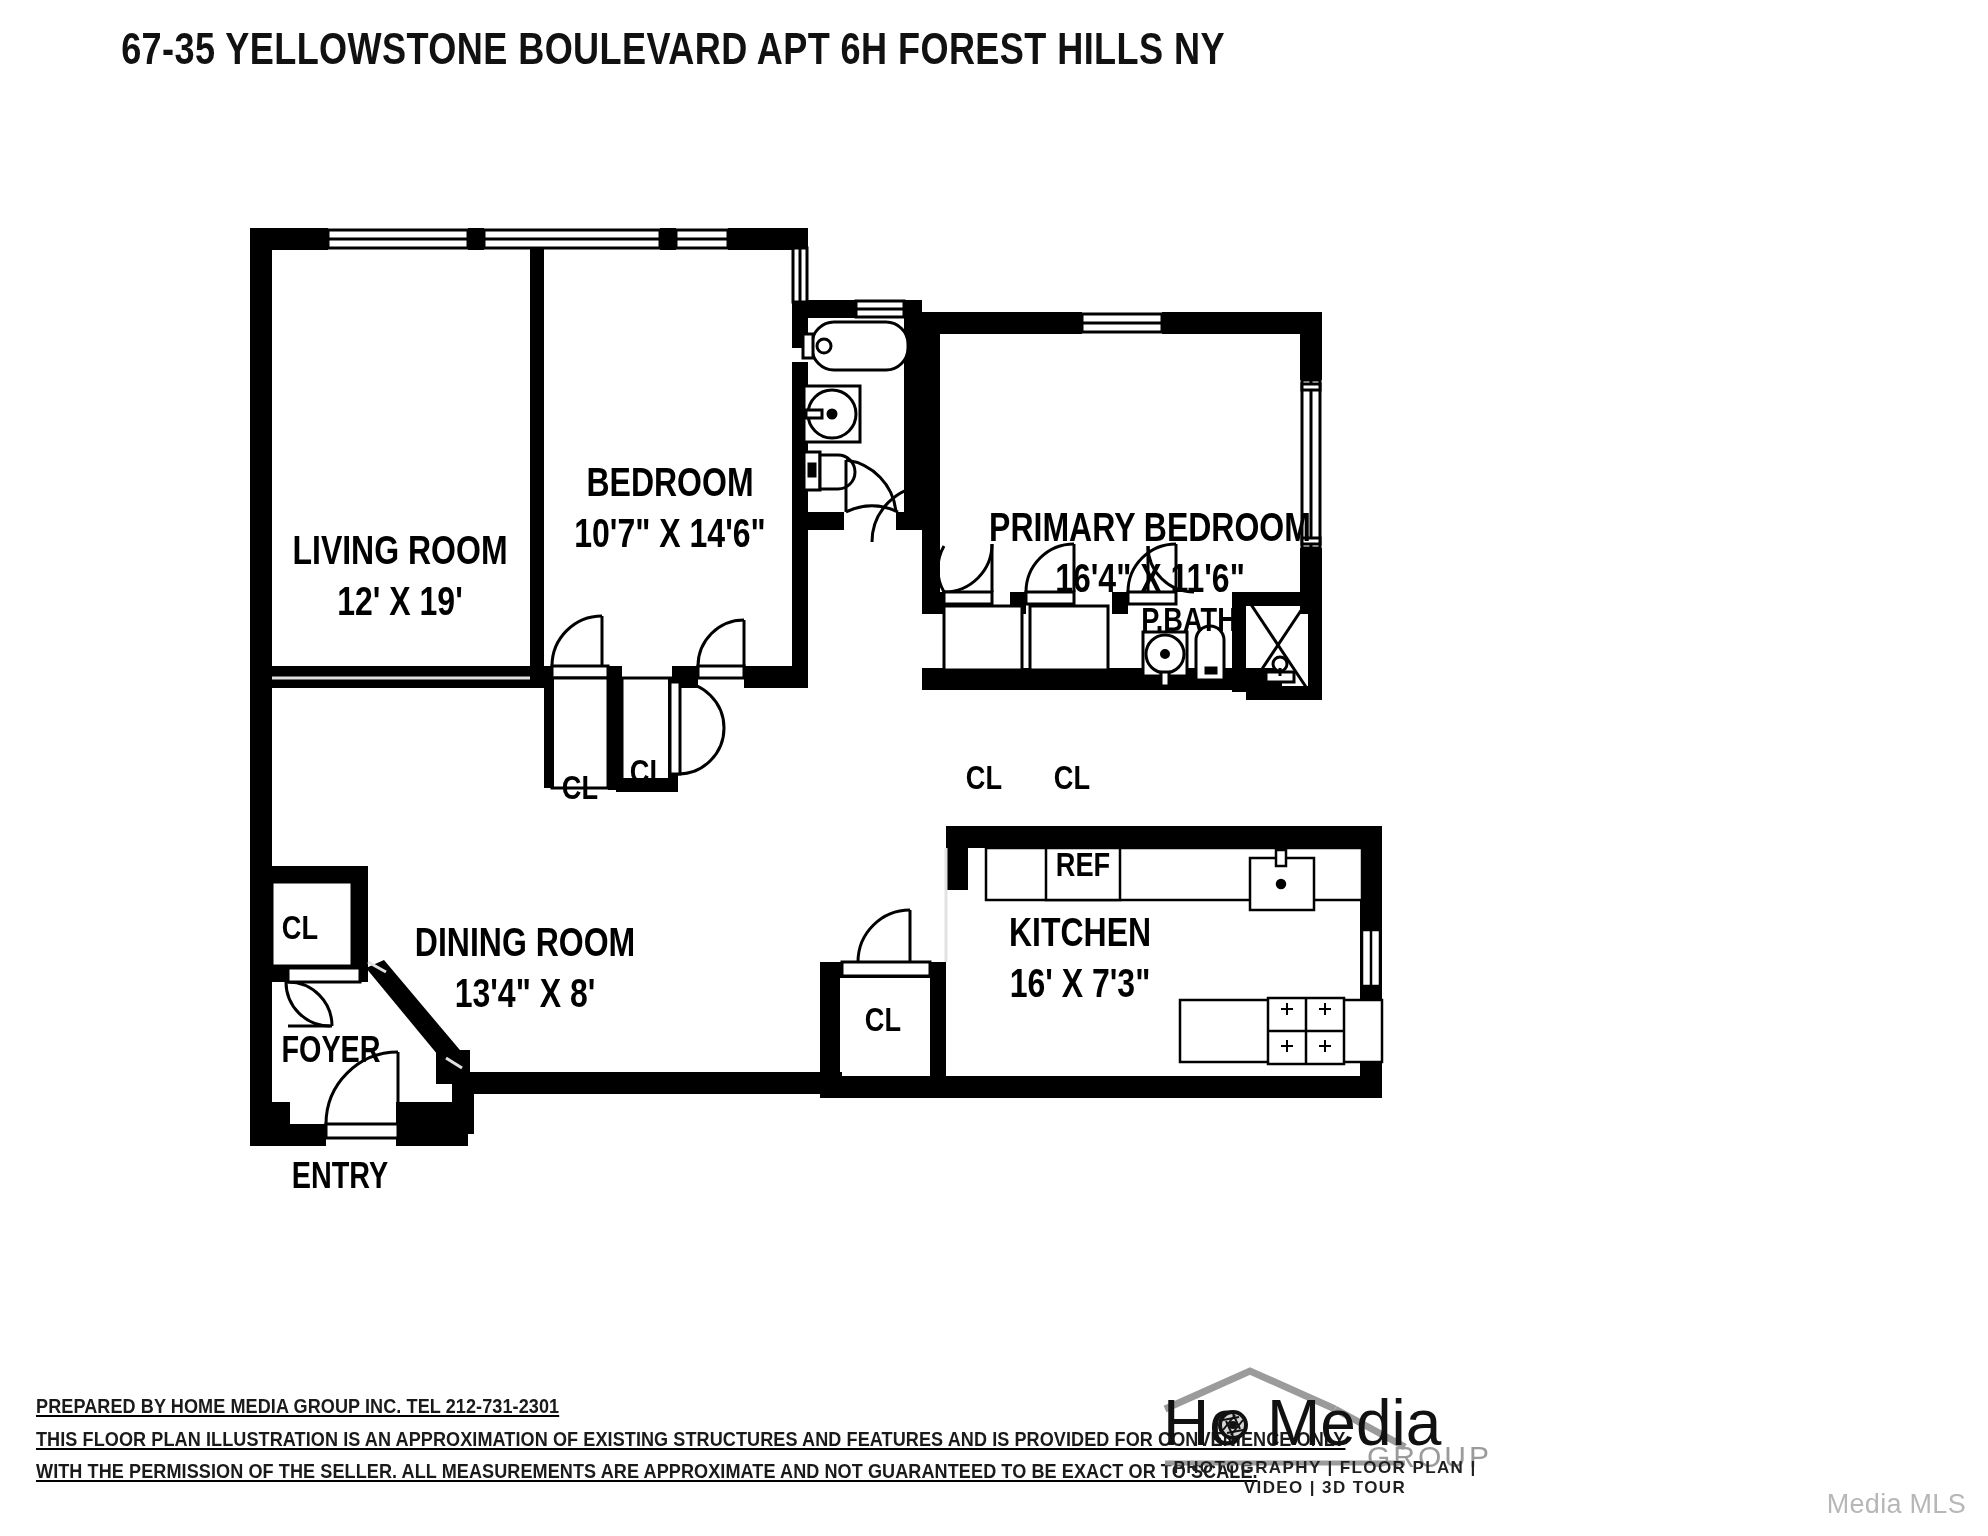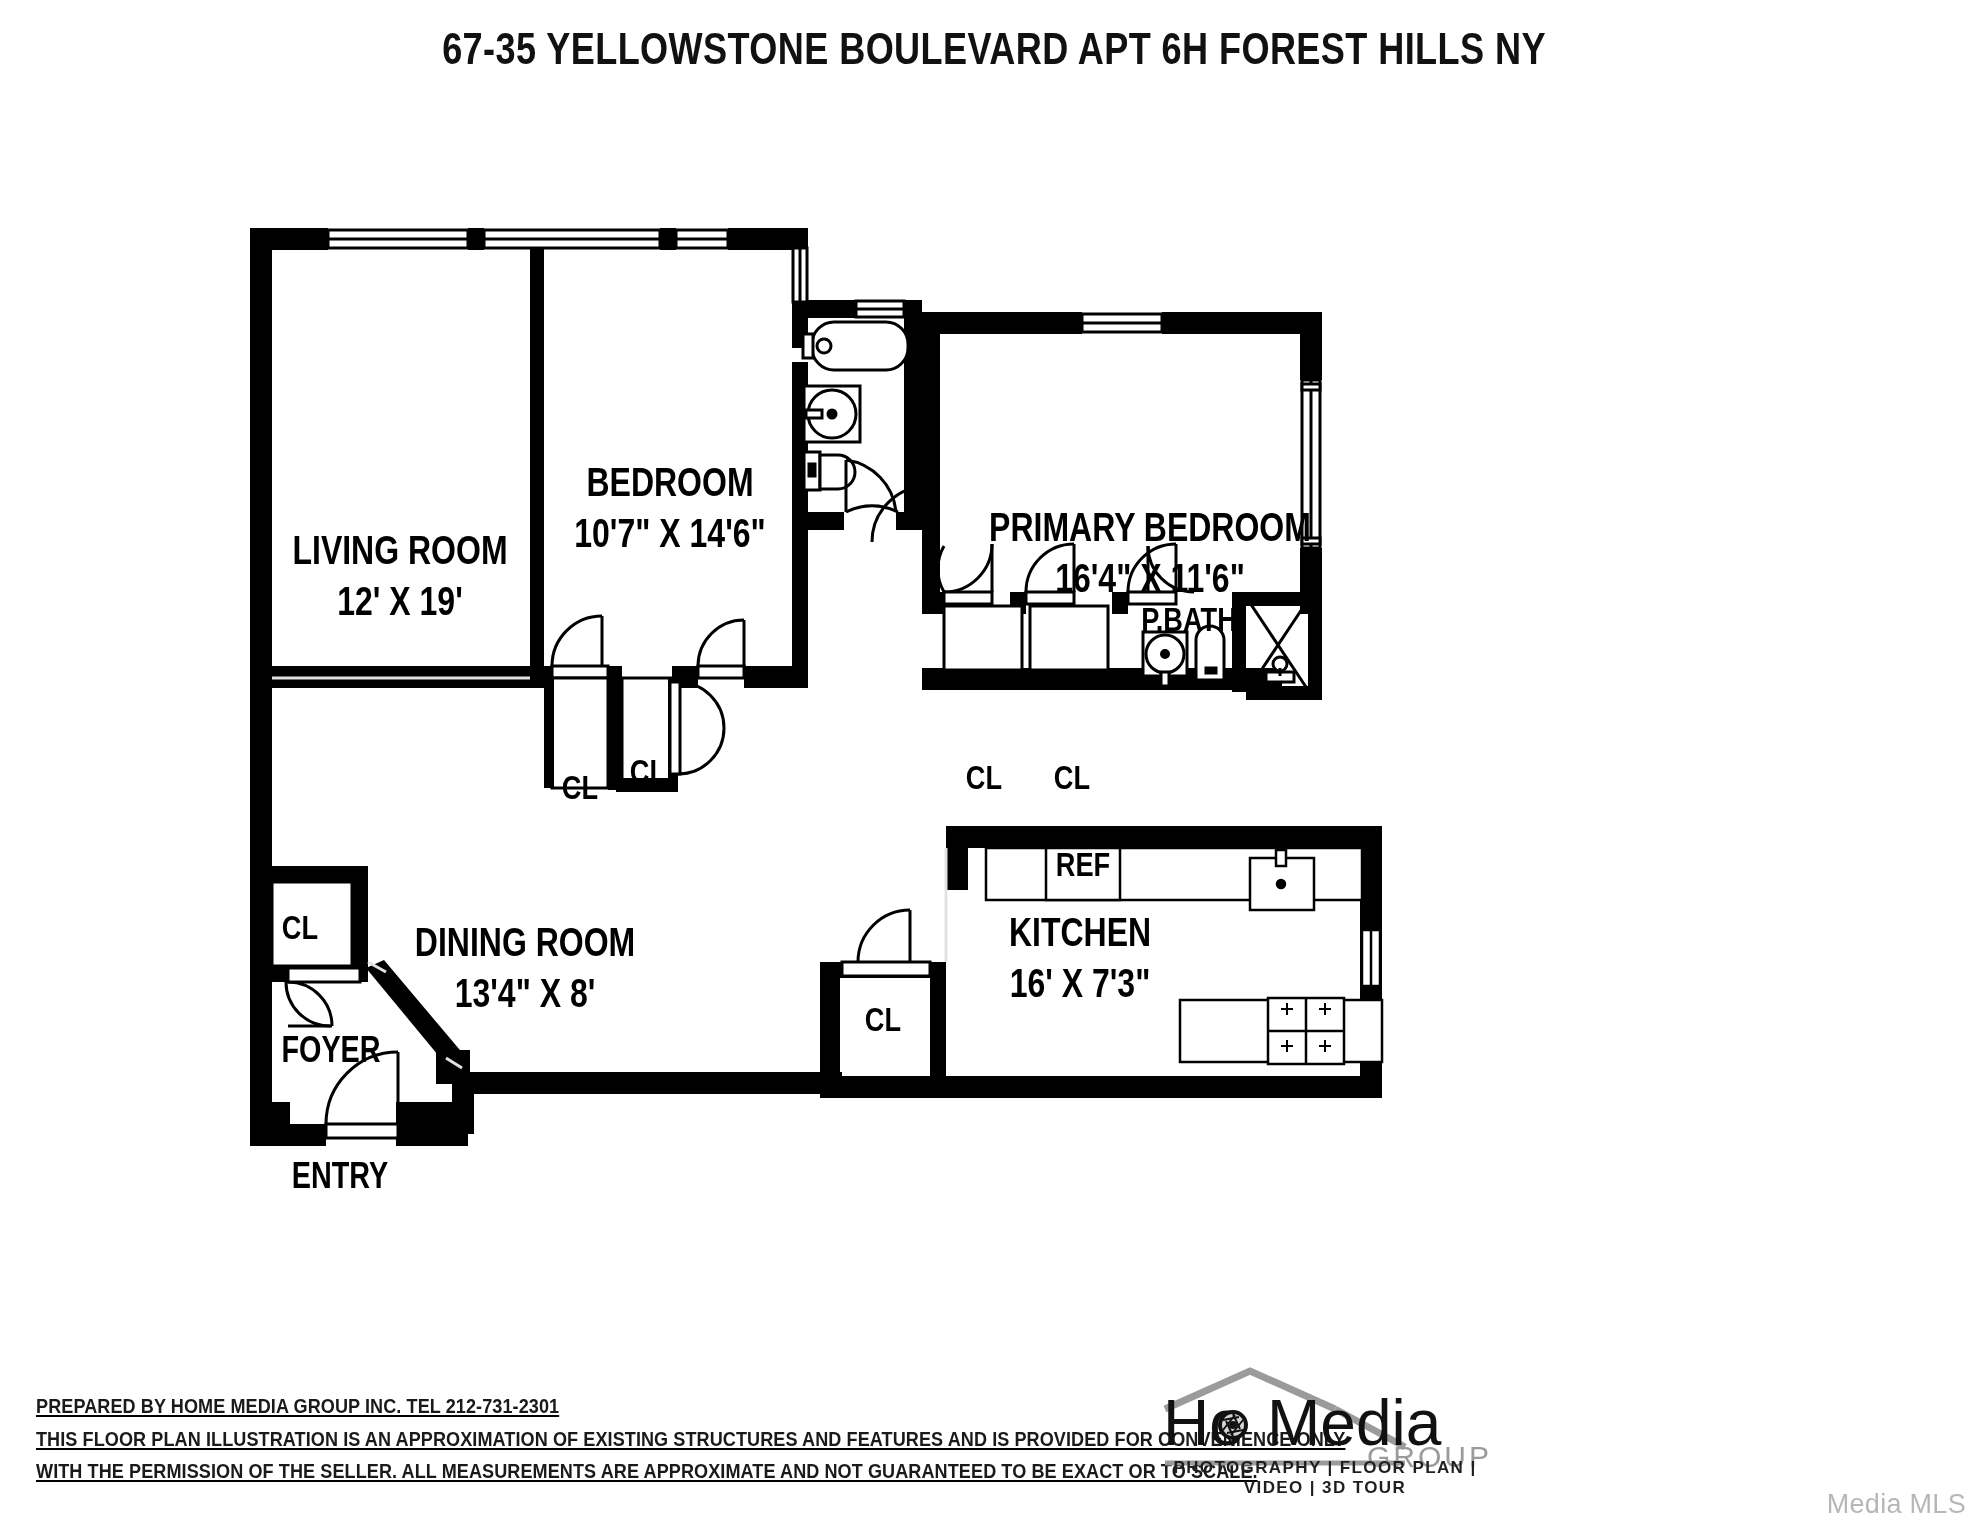--- a/index.html
+++ b/index.html
@@ -10,21 +10,21 @@
   body {
     width: 1988px; height: 1536px;
     position: relative;
     font-family: "Liberation Sans", sans-serif;
     overflow: hidden;
   }
   
   #title-bar {
     position: absolute;
     top: 24px; left: 0; width: 100%;
-    text-align: center;
+    text-align: left;
   }
   #plan-title {
     display: inline-block;
     font-family: "Liberation Sans Narrow", "Liberation Sans", sans-serif;
     font-size: 44px;
     font-weight: 700;
     letter-spacing: 0.5px;
     color: #111111;
     transform: scaleX(0.82);
     transform-origin: center;

